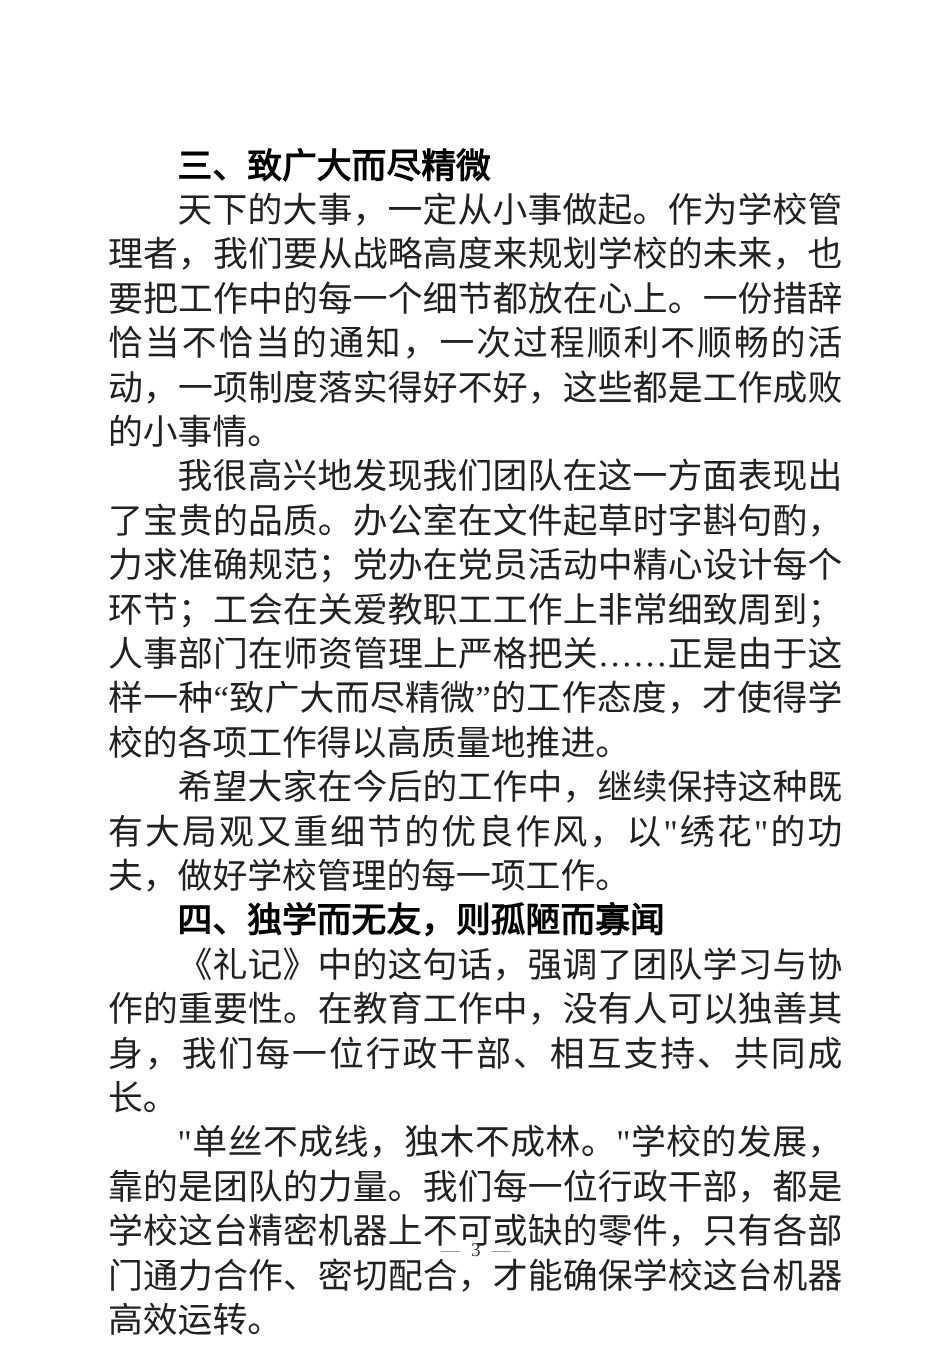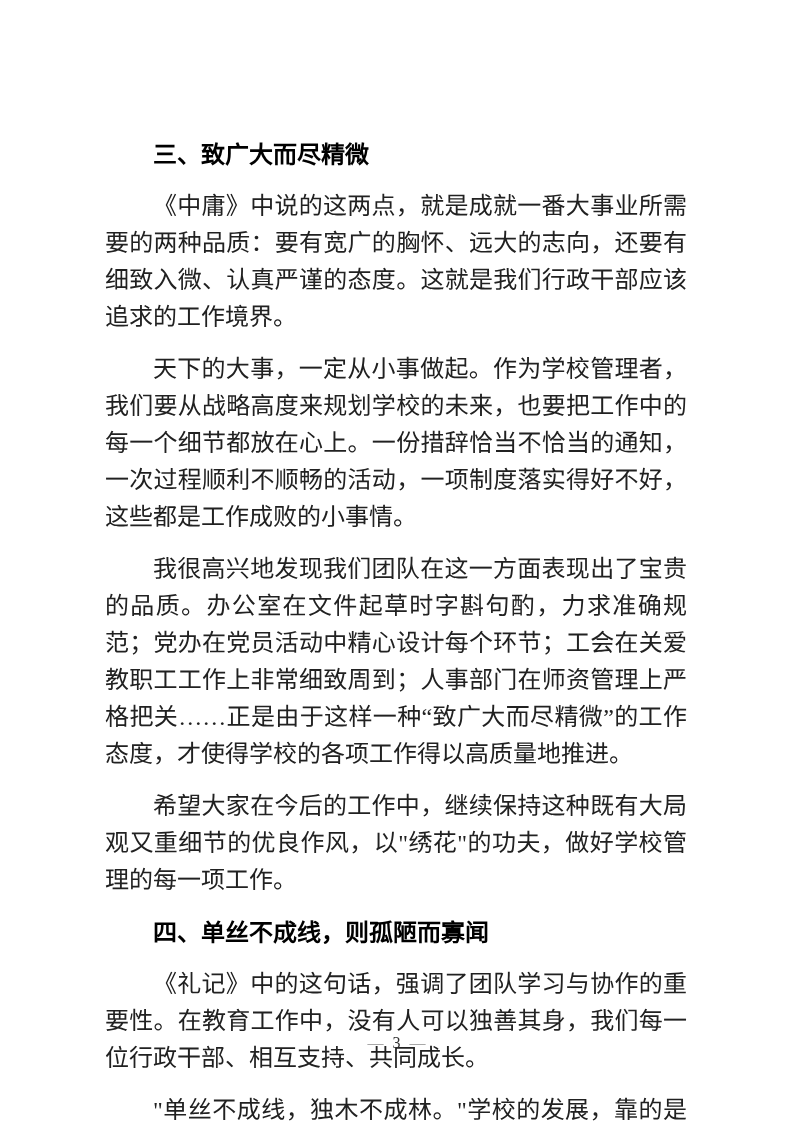--- a/index.html
+++ b/index.html
@@ -16,23 +16,23 @@
     font-family: "Liberation Serif", "DejaVu Serif", serif;
   }
   .content {
     position: absolute;
     left: 90px;
     top: 121px;
     width: 612px;
   }
   .content p,
   .content h2 {
-    margin: 15px;
+    margin: 0;
     padding: 0;
-    font-size: 24px;
+    font-size: 29px;
     line-height: 37px;
     text-indent: 2em;
   }
   .para {
     color: #212121;
     font-weight: normal;
     text-align: justify;
     text-justify: inter-ideograph;
   }
   .heading {
@@ -60,29 +60,28 @@
   }
 </style>
 </head>
 <body>
 
 <div class="page">
   <main class="content">
 
     <h2 class="heading">三、致广大而尽精微</h2>
 
-    <p class="para">《中庸》中说的这两点，就是成就一番大事业所需要的两种品质：要有宽广的胸怀、远大的志向，还要有细致入微、认真严谨的态度。这就是我们行政干部应该追求的工作境界。</p>
 
     <p class="para">天下的大事，一定从小事做起。作为学校管理者，我们要从战略高度来规划学校的未来，也要把工作中的每一个细节都放在心上。一份措辞恰当不恰当的通知，一次过程顺利不顺畅的活动，一项制度落实得好不好，这些都是工作成败的小事情。</p>
 
     <p class="para">我很高兴地发现我们团队在这一方面表现出了宝贵的品质。办公室在文件起草时字斟句酌，力求准确规范；党办在党员活动中精心设计每个环节；工会在关爱教职工工作上非常细致周到；人事部门在师资管理上严格把关……正是由于这样一种“致广大而尽精微”的工作态度，才使得学校的各项工作得以高质量地推进。</p>
 
     <p class="para">希望大家在今后的工作中，继续保持这种既有大局观又重细节的优良作风，以"绣花"的功夫，做好学校管理的每一项工作。</p>
 
-    <h2 class="heading">四、单丝不成线，则孤陋而寡闻</h2>
+    <h2 class="heading">四、独学而无友，则孤陋而寡闻</h2>
 
     <p class="para">《礼记》中的这句话，强调了团队学习与协作的重要性。在教育工作中，没有人可以独善其身，我们每一位行政干部、相互支持、共同成长。</p>
 
     <p class="para">"单丝不成线，独木不成林。"学校的发展，靠的是团队的力量。我们每一位行政干部，都是学校这台精密机器上不可或缺的零件，只有各部门通力合作、密切配合，才能确保学校这台机器高效运转。</p>
 
   </main>
 
   <footer class="pagefooter">
     <span class="footer-dash">—</span><span class="footer-num">3</span><span class="footer-dash">—</span>
   </footer>

